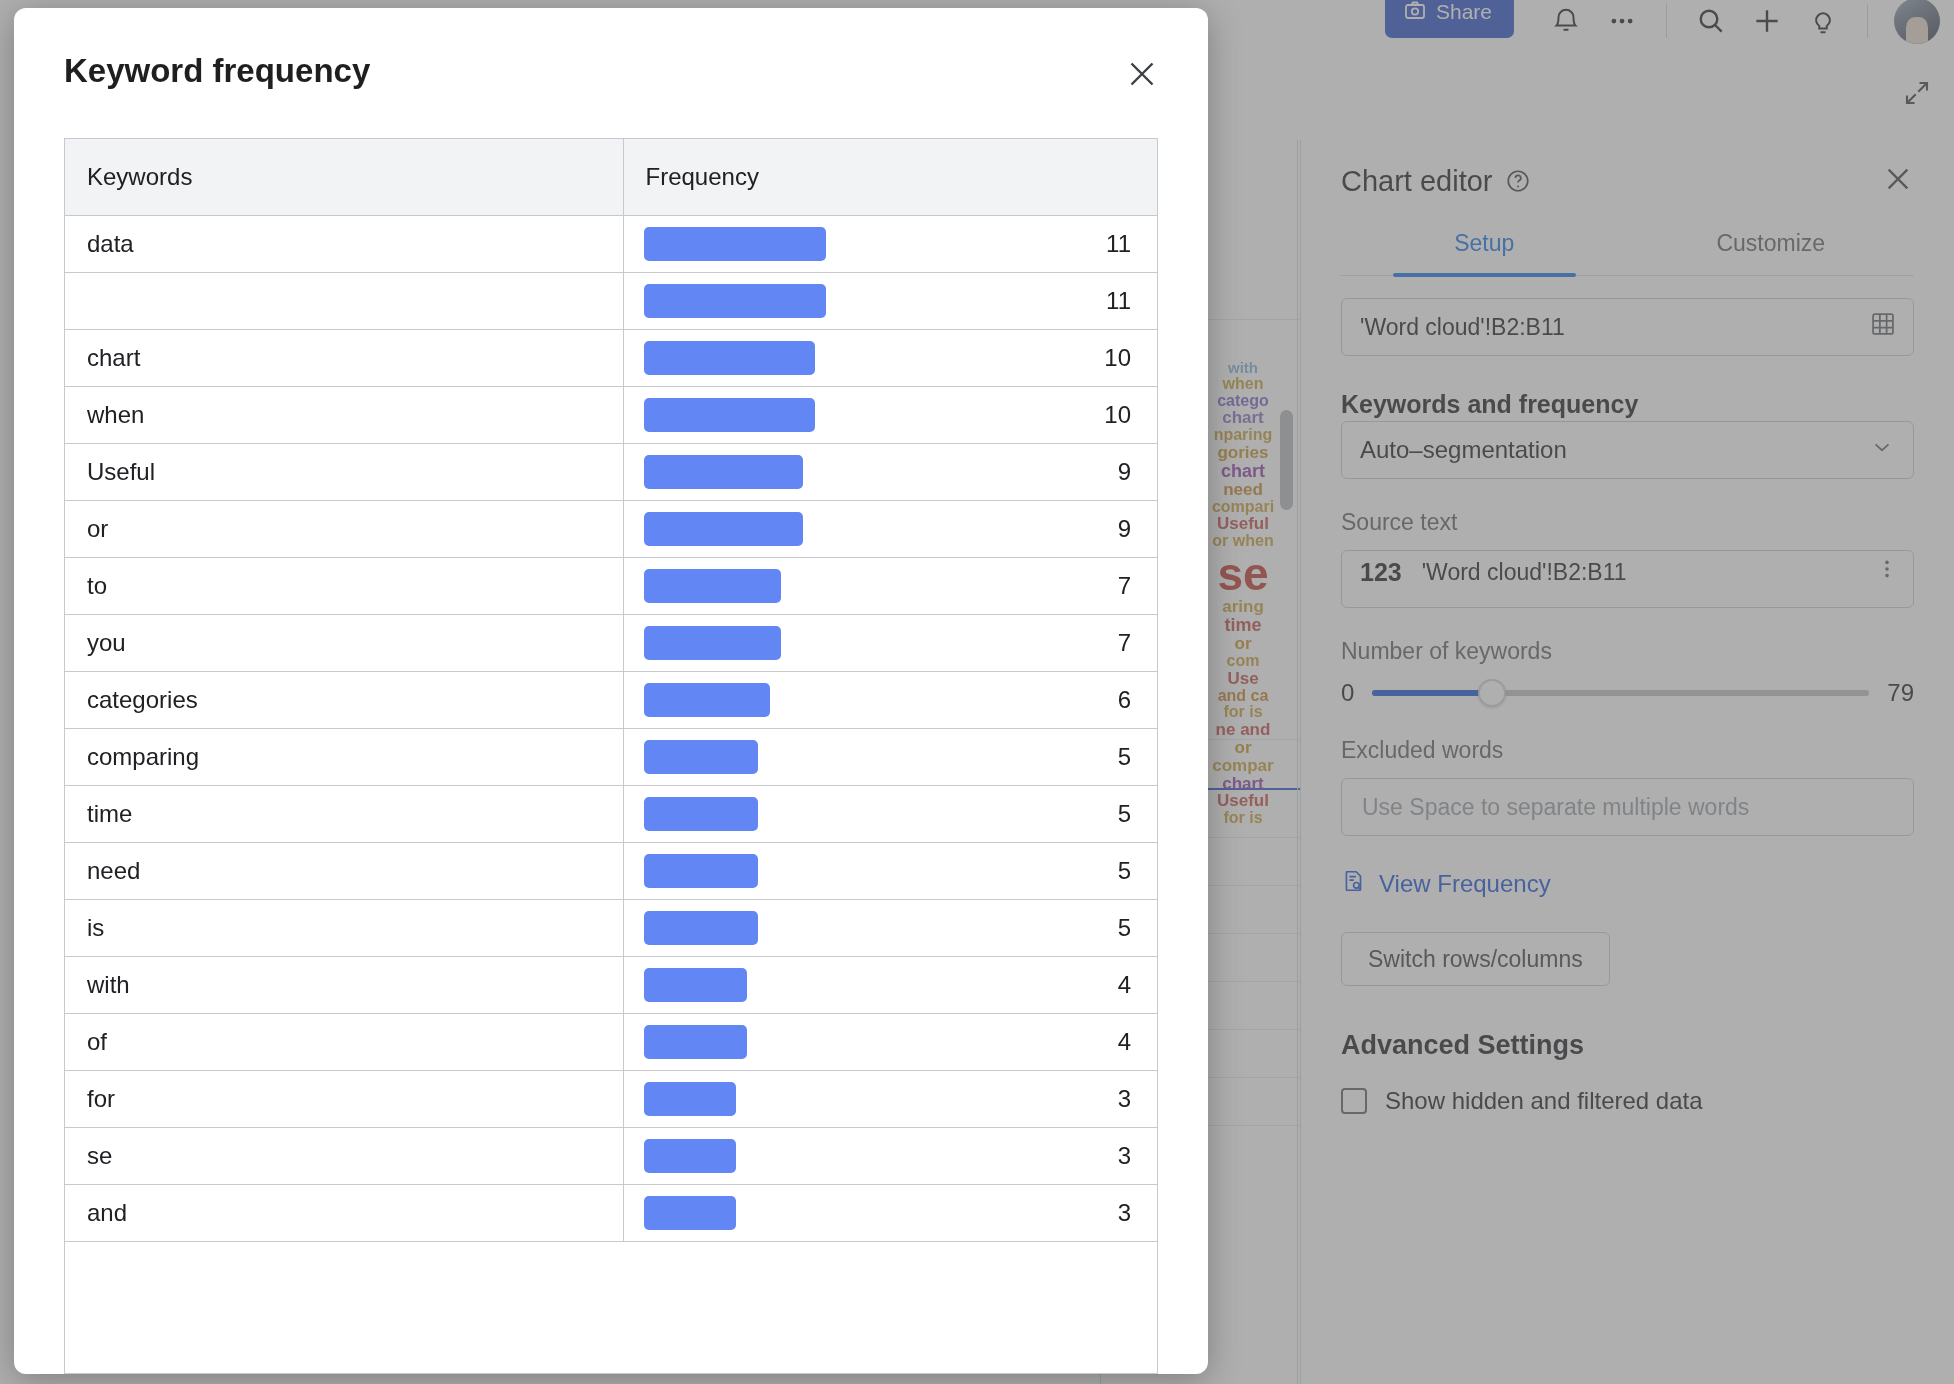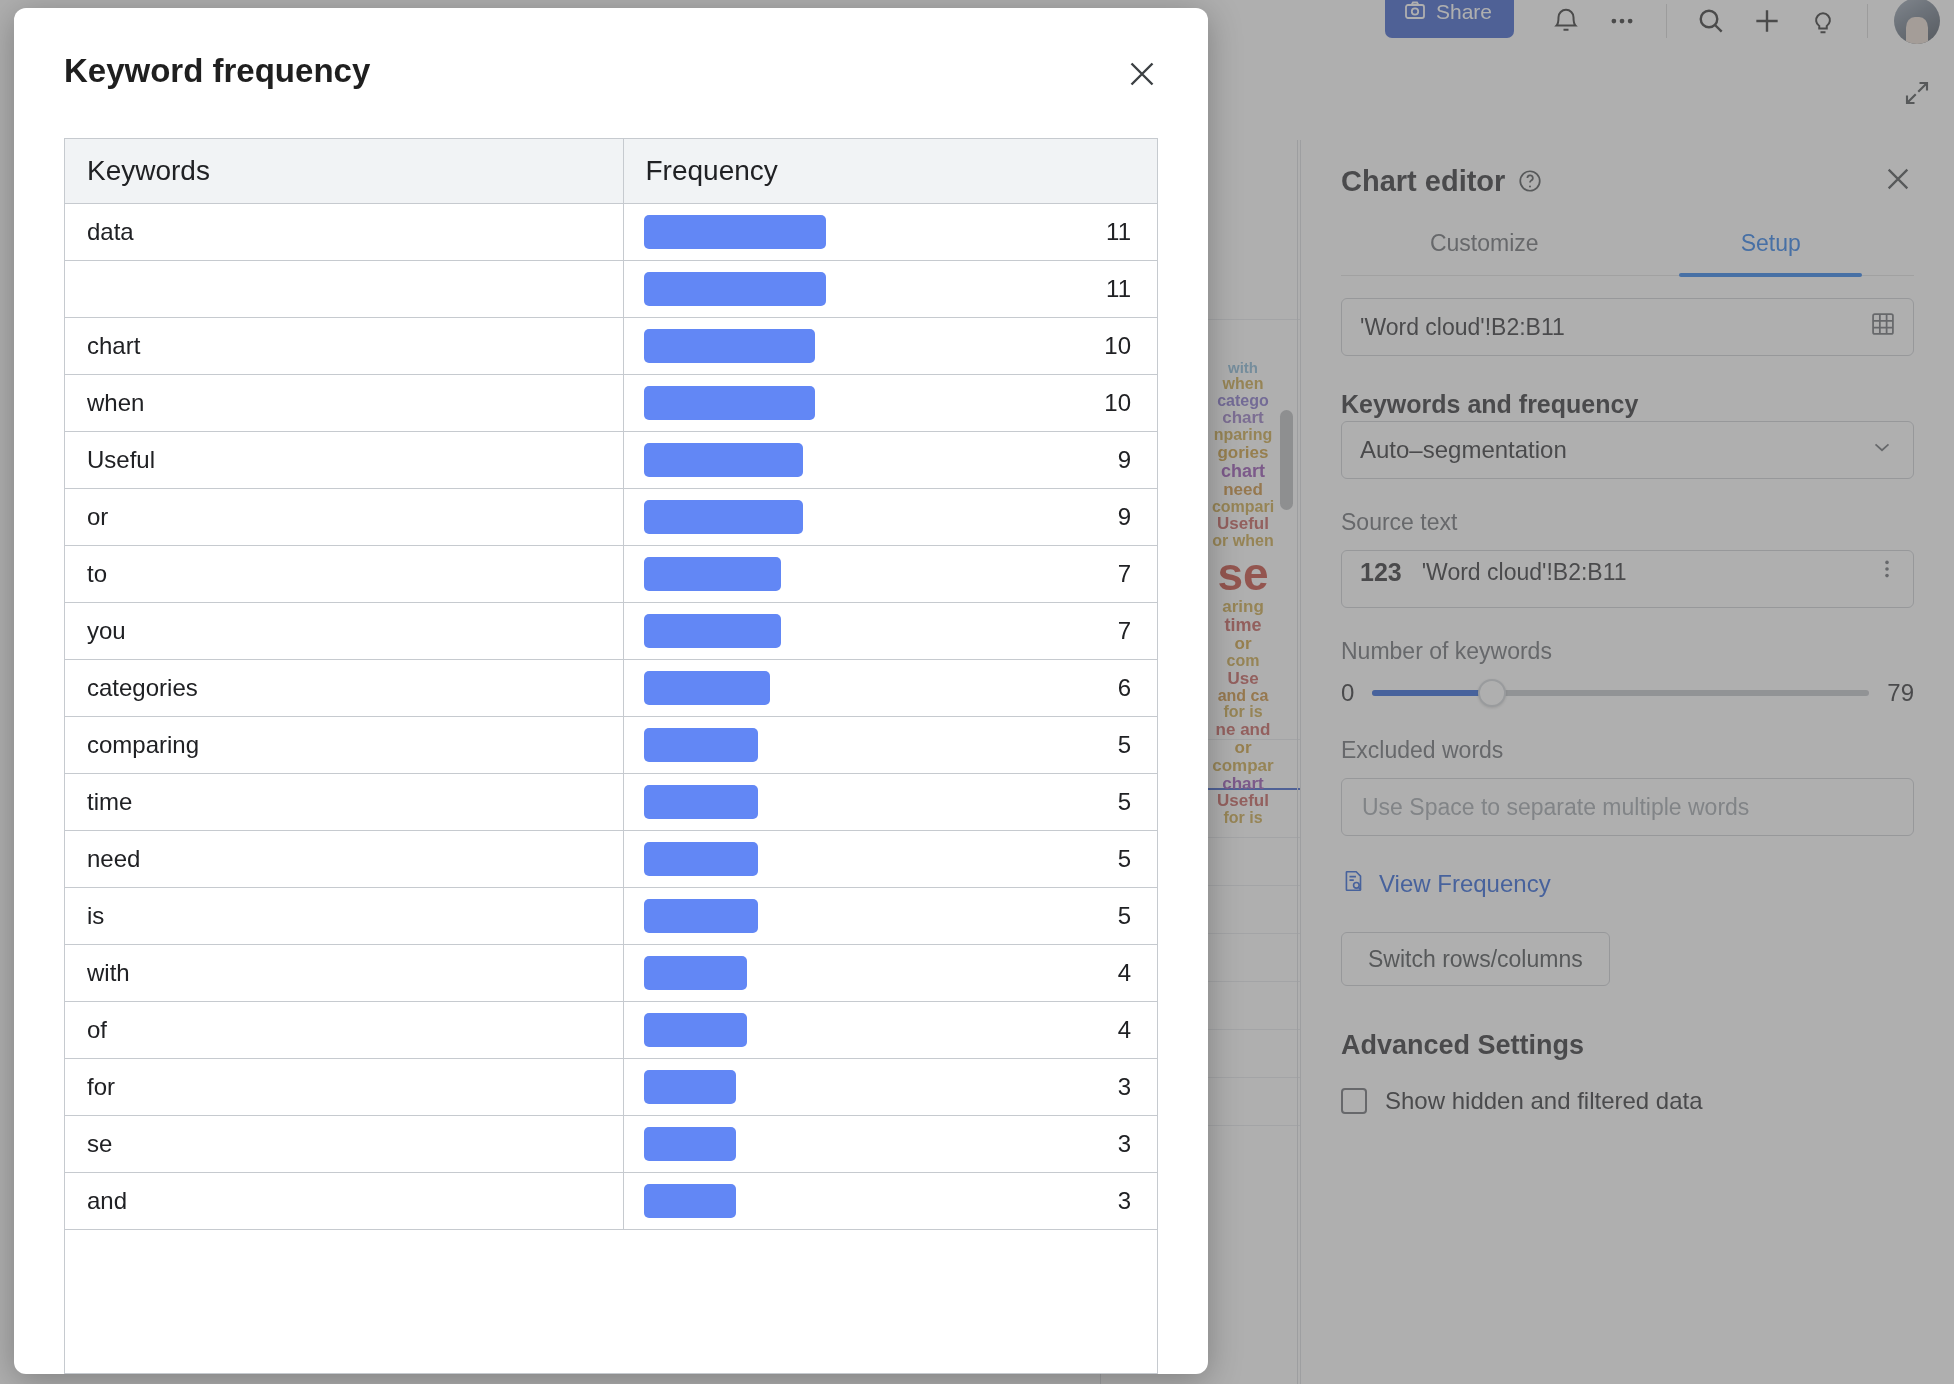--- a/index.html
+++ b/index.html
@@ -84,21 +84,21 @@
   #chart-editor {
     position: absolute; right: 0; top: 140px; bottom: 0; width: 654px;
     background: #ffffff; border-left: 1px solid #dadce0;
     padding: 0 40px;
   }
   .ce-header {
     display: flex; align-items: center; height: 68px;
     padding-top: 14px;
   }
   .ce-title {
-    font-size: 29px; color: #202124; font-weight: 700;
+    font-size: 29px; color: #202124; font-weight: 400;
   }
   .ce-help { margin-left: 12px; color: #3c4043; display: inline-flex; }
   .ce-close { margin-left: auto; color: #3c4043; cursor: pointer; }
   .ce-tabs {
     display: flex; gap: 0; margin-top: 22px;
     border-bottom: 1px solid #e0e0e0;
   }
   .ce-tab {
     flex: 1; text-align: center; font-size: 23px;
     padding-bottom: 18px; color: #5f6368; position: relative;
@@ -203,22 +203,22 @@
     margin-top: 4px;
   }
   .table-wrap {
     margin: 42px 50px 0 50px;
     border: 1px solid #c6cacf;
     flex: 1; overflow: hidden; position: relative;
   }
   table.kw-table { border-collapse: collapse; width: 100%; table-layout: fixed; }
   table.kw-table th {
     background: #f1f3f5; font-weight: normal;
-    font-size: 28px; color: #202124; text-align: left;
-    padding: 16px 22px; height: 57px;
+    font-size: 24px; color: #202124; text-align: left;
+    padding: 24px 22px; height: 57px;
     border-bottom: 1px solid #c6cacf;
   }
   table.kw-table th.col-kw { width: 558px; border-right: 1px solid #c6cacf; }
   table.kw-table td {
     height: 57px; border-bottom: 1px solid #c6cacf;
     font-size: 24px; color: #202124; padding: 0 22px;
     vertical-align: middle;
   }
   table.kw-table td.kw-cell { border-right: 1px solid #c6cacf; }
   table.kw-table td.freq-cell { padding: 0 26px 0 20px; }
@@ -359,22 +359,22 @@
         </svg>
       </span>
       <span class="ce-close">
         <svg width="32" height="32" viewBox="0 0 24 24" fill="none" stroke="currentColor" stroke-width="1.7">
           <path d="M5 5l14 14M19 5L5 19"></path>
         </svg>
       </span>
     </div>
 
     <div class="ce-tabs">
+      <div class="ce-tab active">Setup</div>
       <div class="ce-tab">Customize</div>
-      <div class="ce-tab active">Setup</div>
     </div>
 
     <div class="ce-body">
       <div class="range-field">
         <span>'Word cloud'!B2:B11</span>
         <span>
           <svg width="28" height="28" viewBox="0 0 24 24" fill="none" stroke="#5f6368" stroke-width="1.5">
             <rect x="3.5" y="3.5" width="17" height="17" rx="1.5"></rect>
               <path d="M3.5 9.3h17M3.5 15.1h17M9.3 3.5v17M15.1 3.5v17"></path>
           </svg>

